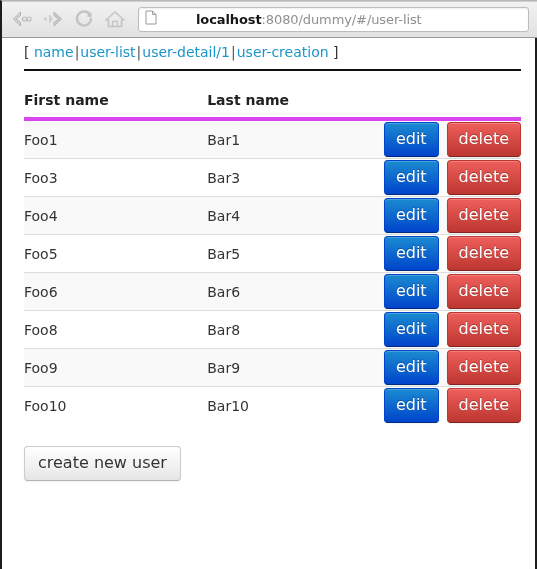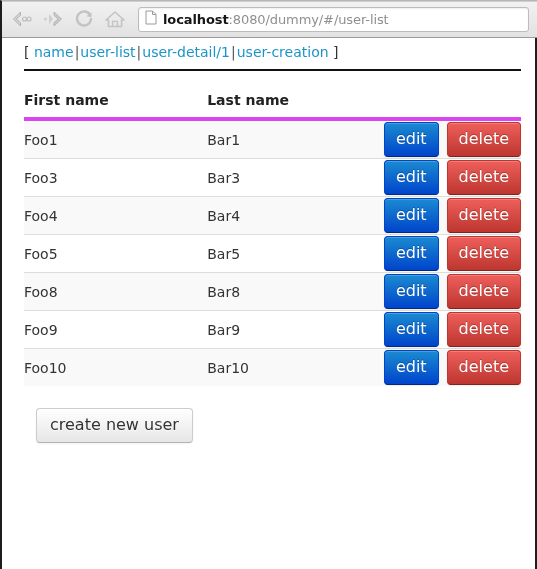--- a/index.html
+++ b/index.html
@@ -74,21 +74,21 @@
     overflow: hidden;
   }
   #page-doc-icon { flex: 0 0 auto; margin-right: 6px; }
   #url-text {
     font-family: "DejaVu Sans", sans-serif;
     font-size: 13px;
     white-space: nowrap;
     color: #8f8f8f;
     letter-spacing: -0.1px;
   }
-  #url-text .host { color: #161616; font-weight: bold; }
+  #url-text .host { color: #161616; font-weight: bold; margin-left: 33px; }
 
   
   #viewport {
     position: relative;
     height: 531px;
     background: #ffffff;
     box-sizing: border-box;
     border-right: 2px solid #1d1d1d;
     overflow: hidden;
   }
@@ -187,21 +187,21 @@
   .btn-default {
     color: #333333;
     text-shadow: 0 1px 1px rgba(255,255,255,.75);
     background-image: linear-gradient(to bottom, #ffffff 0%, #e6e6e6 100%);
     background-color: #e6e6e6;
     border-color: #cccccc #cccccc #b3b3b3;
     padding: 8px 13px 9px;
   }
 
   #create-new-user-wrap {
-    margin: 22px 0 0 34px;
+    margin: 22px 0 0 22px;
   }
 </style>
 </head>
 <body>
 
 <div id="browser-window">
 
   <div id="toolbar">
 
     <button class="nav-btn" title="Back">
@@ -292,20 +292,25 @@
               <td>Foo4</td>
               <td>Bar4</td>
               <td class="cell-actions"><button class="btn btn-primary btn-edit">edit</button><button class="btn btn-danger btn-delete">delete</button></td>
             </tr>
             <tr>
               <td>Foo5</td>
               <td>Bar5</td>
               <td class="cell-actions"><button class="btn btn-primary btn-edit">edit</button><button class="btn btn-danger btn-delete">delete</button></td>
             </tr>
             <tr>
+              <td>Foo6</td>
+              <td>Bar6</td>
+              <td class="cell-actions"><button class="btn btn-primary btn-edit">edit</button><button class="btn btn-danger btn-delete">delete</button></td>
+            </tr>
+            <tr>
               <td>Foo8</td>
               <td>Bar8</td>
               <td class="cell-actions"><button class="btn btn-primary btn-edit">edit</button><button class="btn btn-danger btn-delete">delete</button></td>
             </tr>
             <tr>
               <td>Foo9</td>
               <td>Bar9</td>
               <td class="cell-actions"><button class="btn btn-primary btn-edit">edit</button><button class="btn btn-danger btn-delete">delete</button></td>
             </tr>
             <tr>

